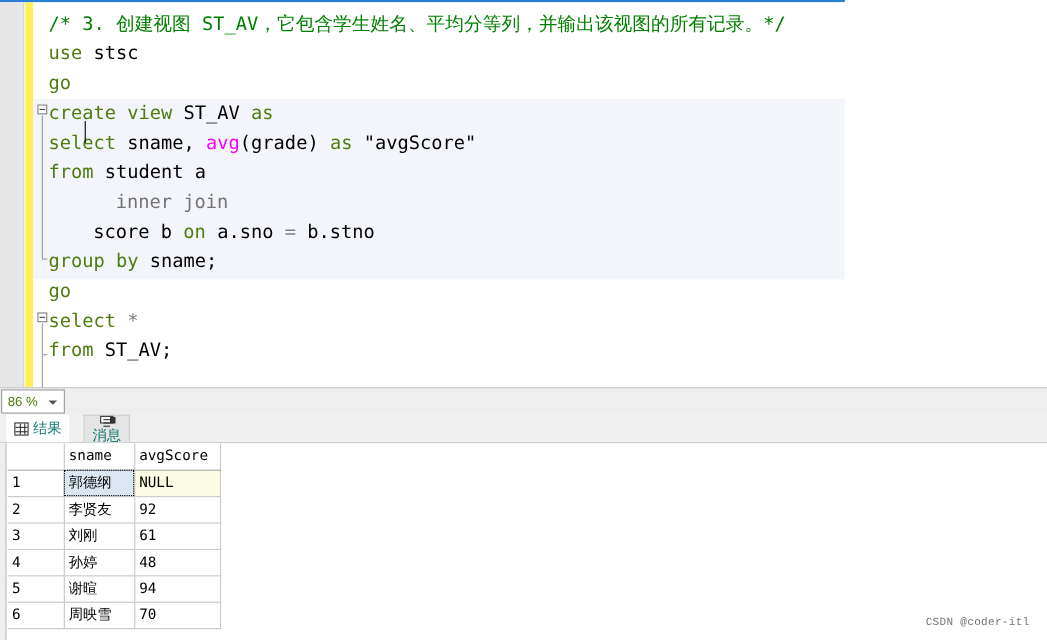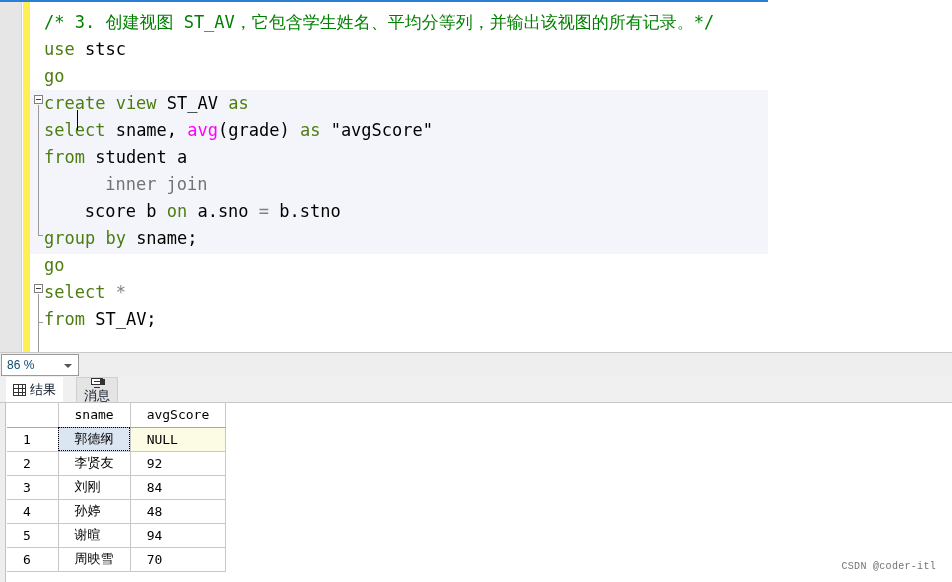--- a/index.html
+++ b/index.html
@@ -130,26 +130,26 @@
     position: absolute;
     left: 0; top: 352px;
     width: 952px; height: 25px;
     background: #eeeeee;
     border-top: 1px solid #c8c8c8;
     box-sizing: border-box;
   }
   #zoom-combo {
     position: absolute;
     left: 1px; top: 1px;
-    width: 78px; height: 22px;
+    width: 58px; height: 22px;
     background: #ffffff;
     border: 1px solid #9a9a9a;
     box-sizing: border-box;
     font-size: 12px;
-    color: #0c4a6e;
+    color: #4d7c0f;
   }
   #zoom-value {
     position: absolute;
     left: 5px; top: 3px;
     font-family: "Liberation Sans", sans-serif;
     font-size: 12px;
   }
   #zoom-arrow {
     position: absolute;
     right: 6px; top: 9px;
@@ -171,21 +171,21 @@
   .tab {
     position: absolute;
     top: 0;
     height: 25px;
     display: flex;
     align-items: center;
     gap: 4px;
     padding: 0 7px;
     box-sizing: border-box;
     font-size: 13px;
-    color: #0f172a;
+    color: #0f766e;
     font-family: "Liberation Sans", sans-serif;
   }
   .tab.active {
     background: #ffffff;
   }
   .tab.inactive {
     background: #e4e4e4;
     border: 1px solid #cfcfcf;
     border-bottom: none;
     box-sizing: border-box;
@@ -261,21 +261,21 @@
     position: absolute;
     left: 7px; top: 0;
     border-collapse: collapse;
     font-family: "DejaVu Sans Mono", "Liberation Mono", monospace;
     font-size: 13px;
     color: #000000;
   }
   #grid th, #grid td {
     border-right: 1px solid #c8c8c8;
     border-bottom: 1px solid #c8c8c8;
-    padding: 0 16px;
+    padding: 0 4px;
     height: 24px;
     text-align: left;
     font-weight: normal;
     background: #ffffff;
     box-sizing: border-box;
     white-space: nowrap;
   }
   #grid th.col-rownum, #grid td.col-rownum {
     width: 51px;
     background: #ffffff;
@@ -370,21 +370,21 @@
           <td class="col-score">NULL</td>
         </tr>
         <tr>
           <td class="col-rownum">2</td>
           <td class="col-sname cjk">李贤友</td>
           <td class="col-score">92</td>
         </tr>
         <tr>
           <td class="col-rownum">3</td>
           <td class="col-sname cjk">刘刚</td>
-          <td class="col-score">84</td>
+          <td class="col-score">61</td>
         </tr>
         <tr>
           <td class="col-rownum">4</td>
           <td class="col-sname cjk">孙婷</td>
           <td class="col-score">48</td>
         </tr>
         <tr>
           <td class="col-rownum">5</td>
           <td class="col-sname cjk">谢暄</td>
           <td class="col-score">94</td>

